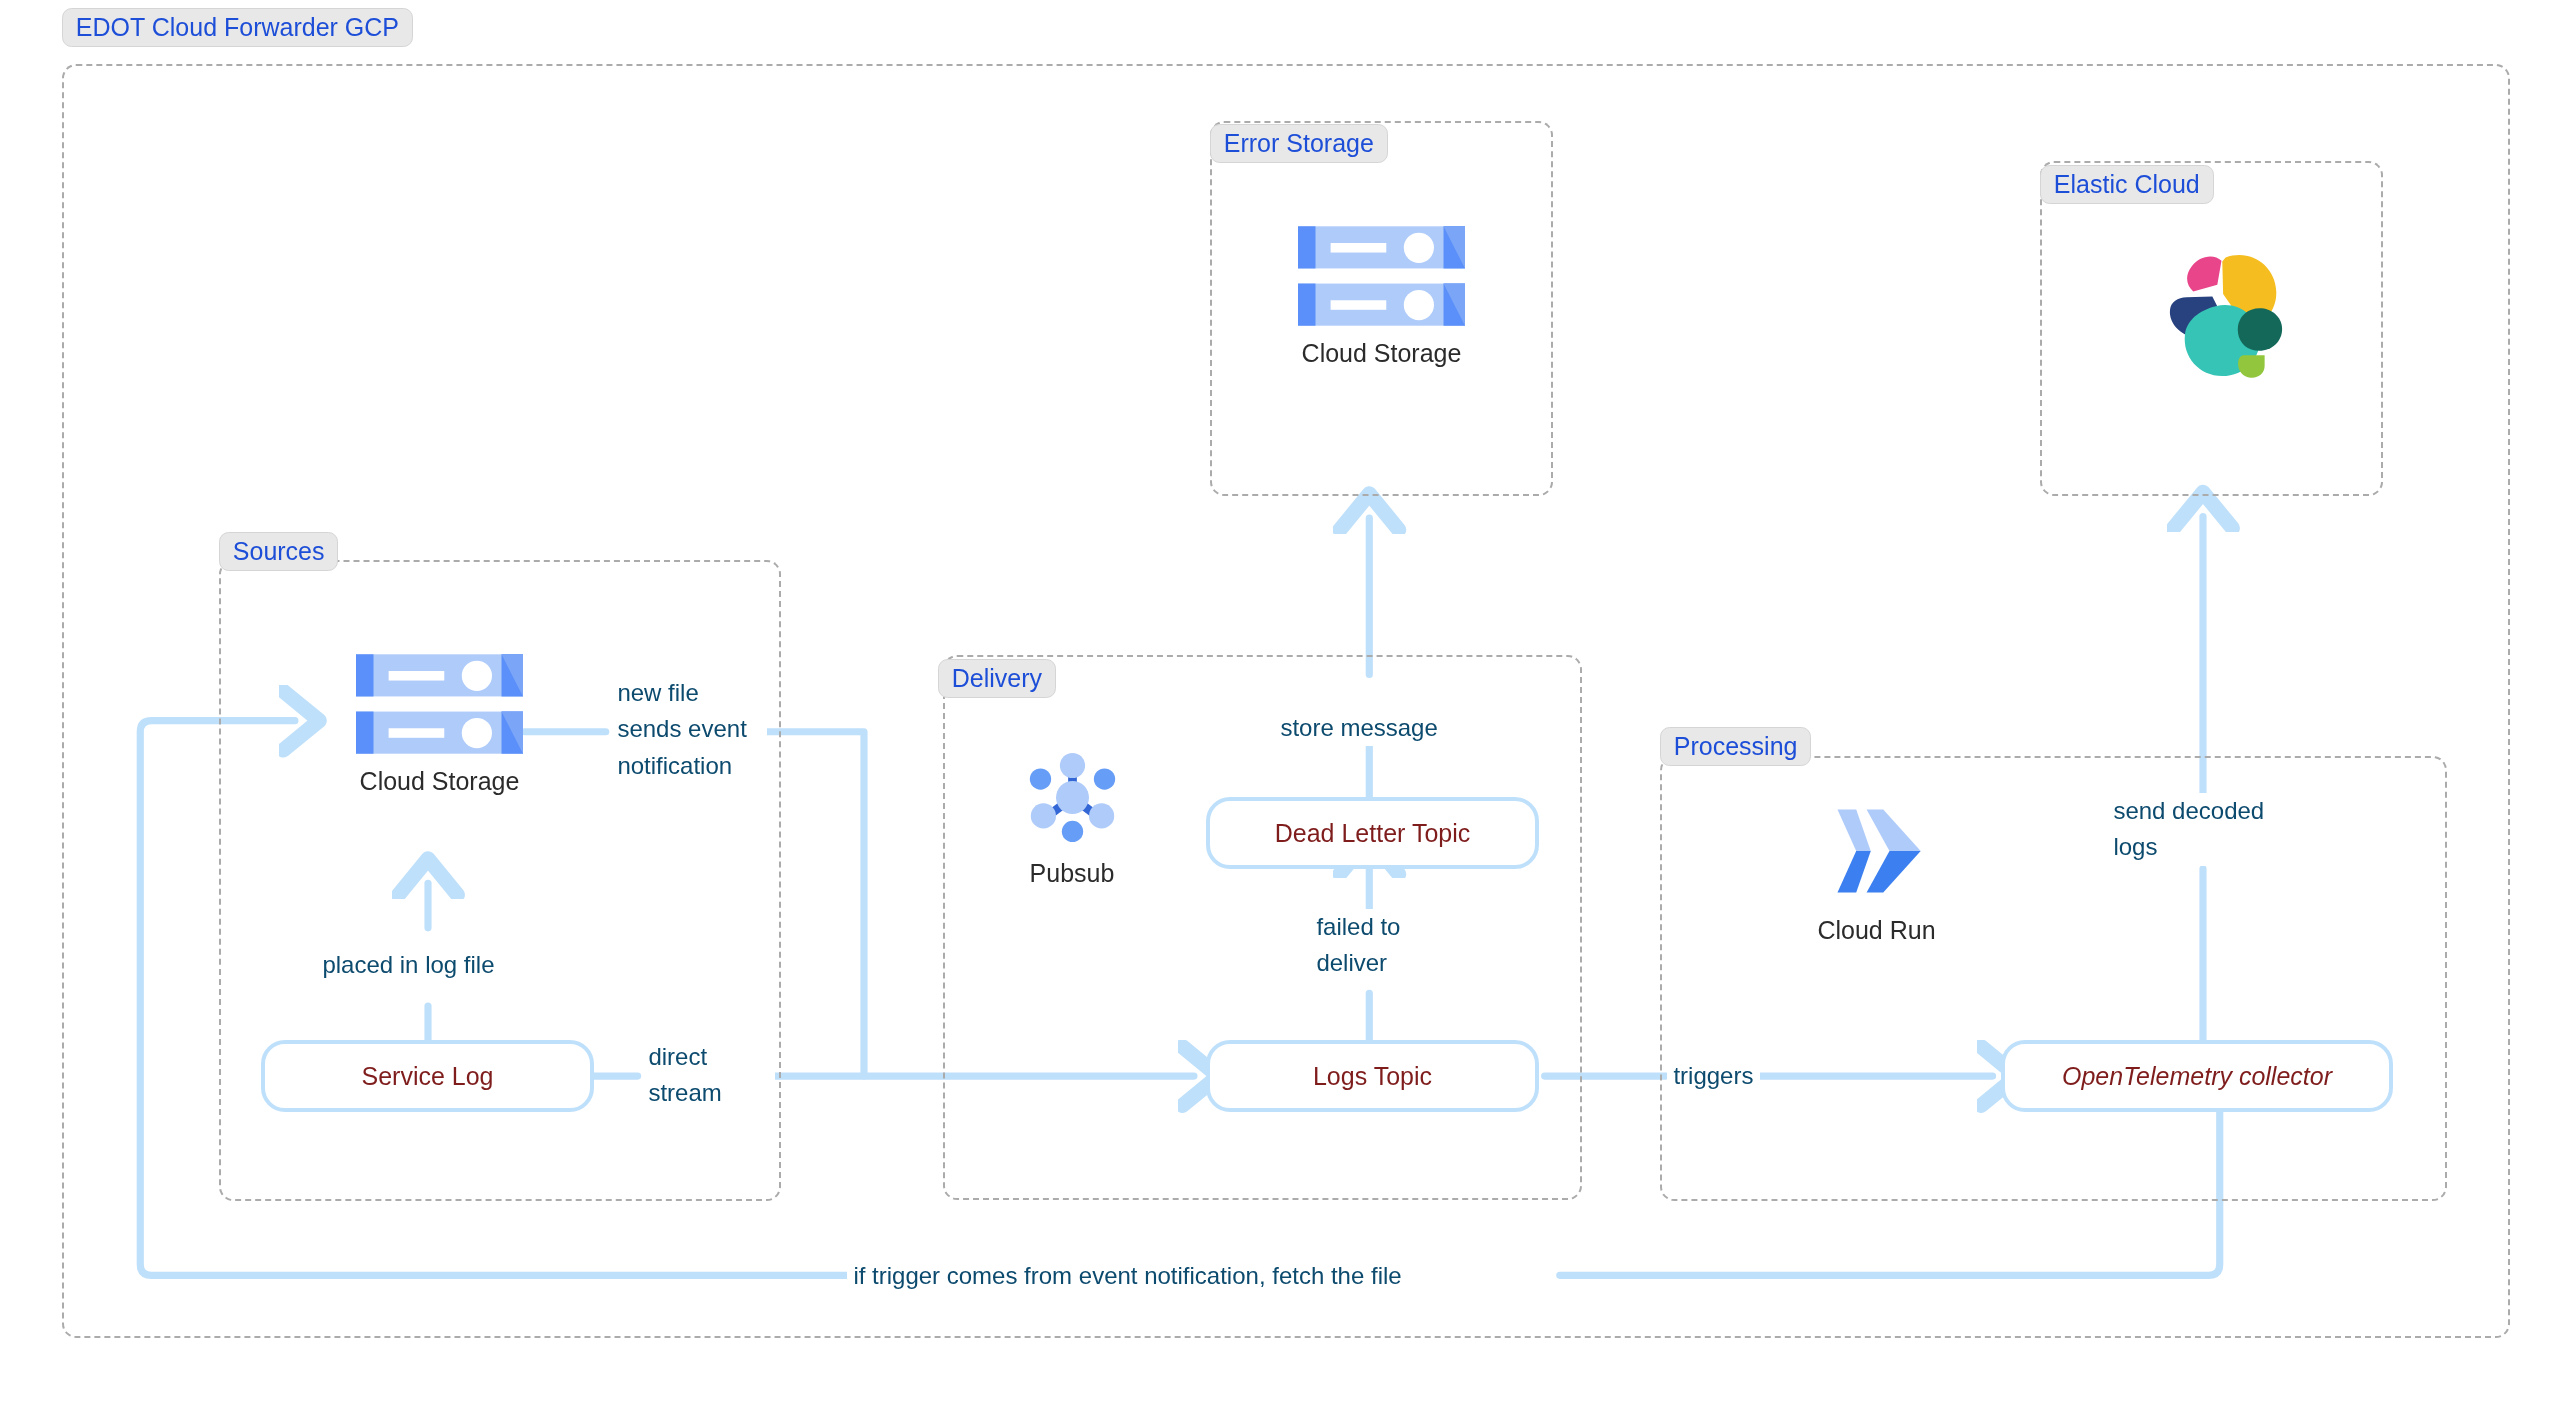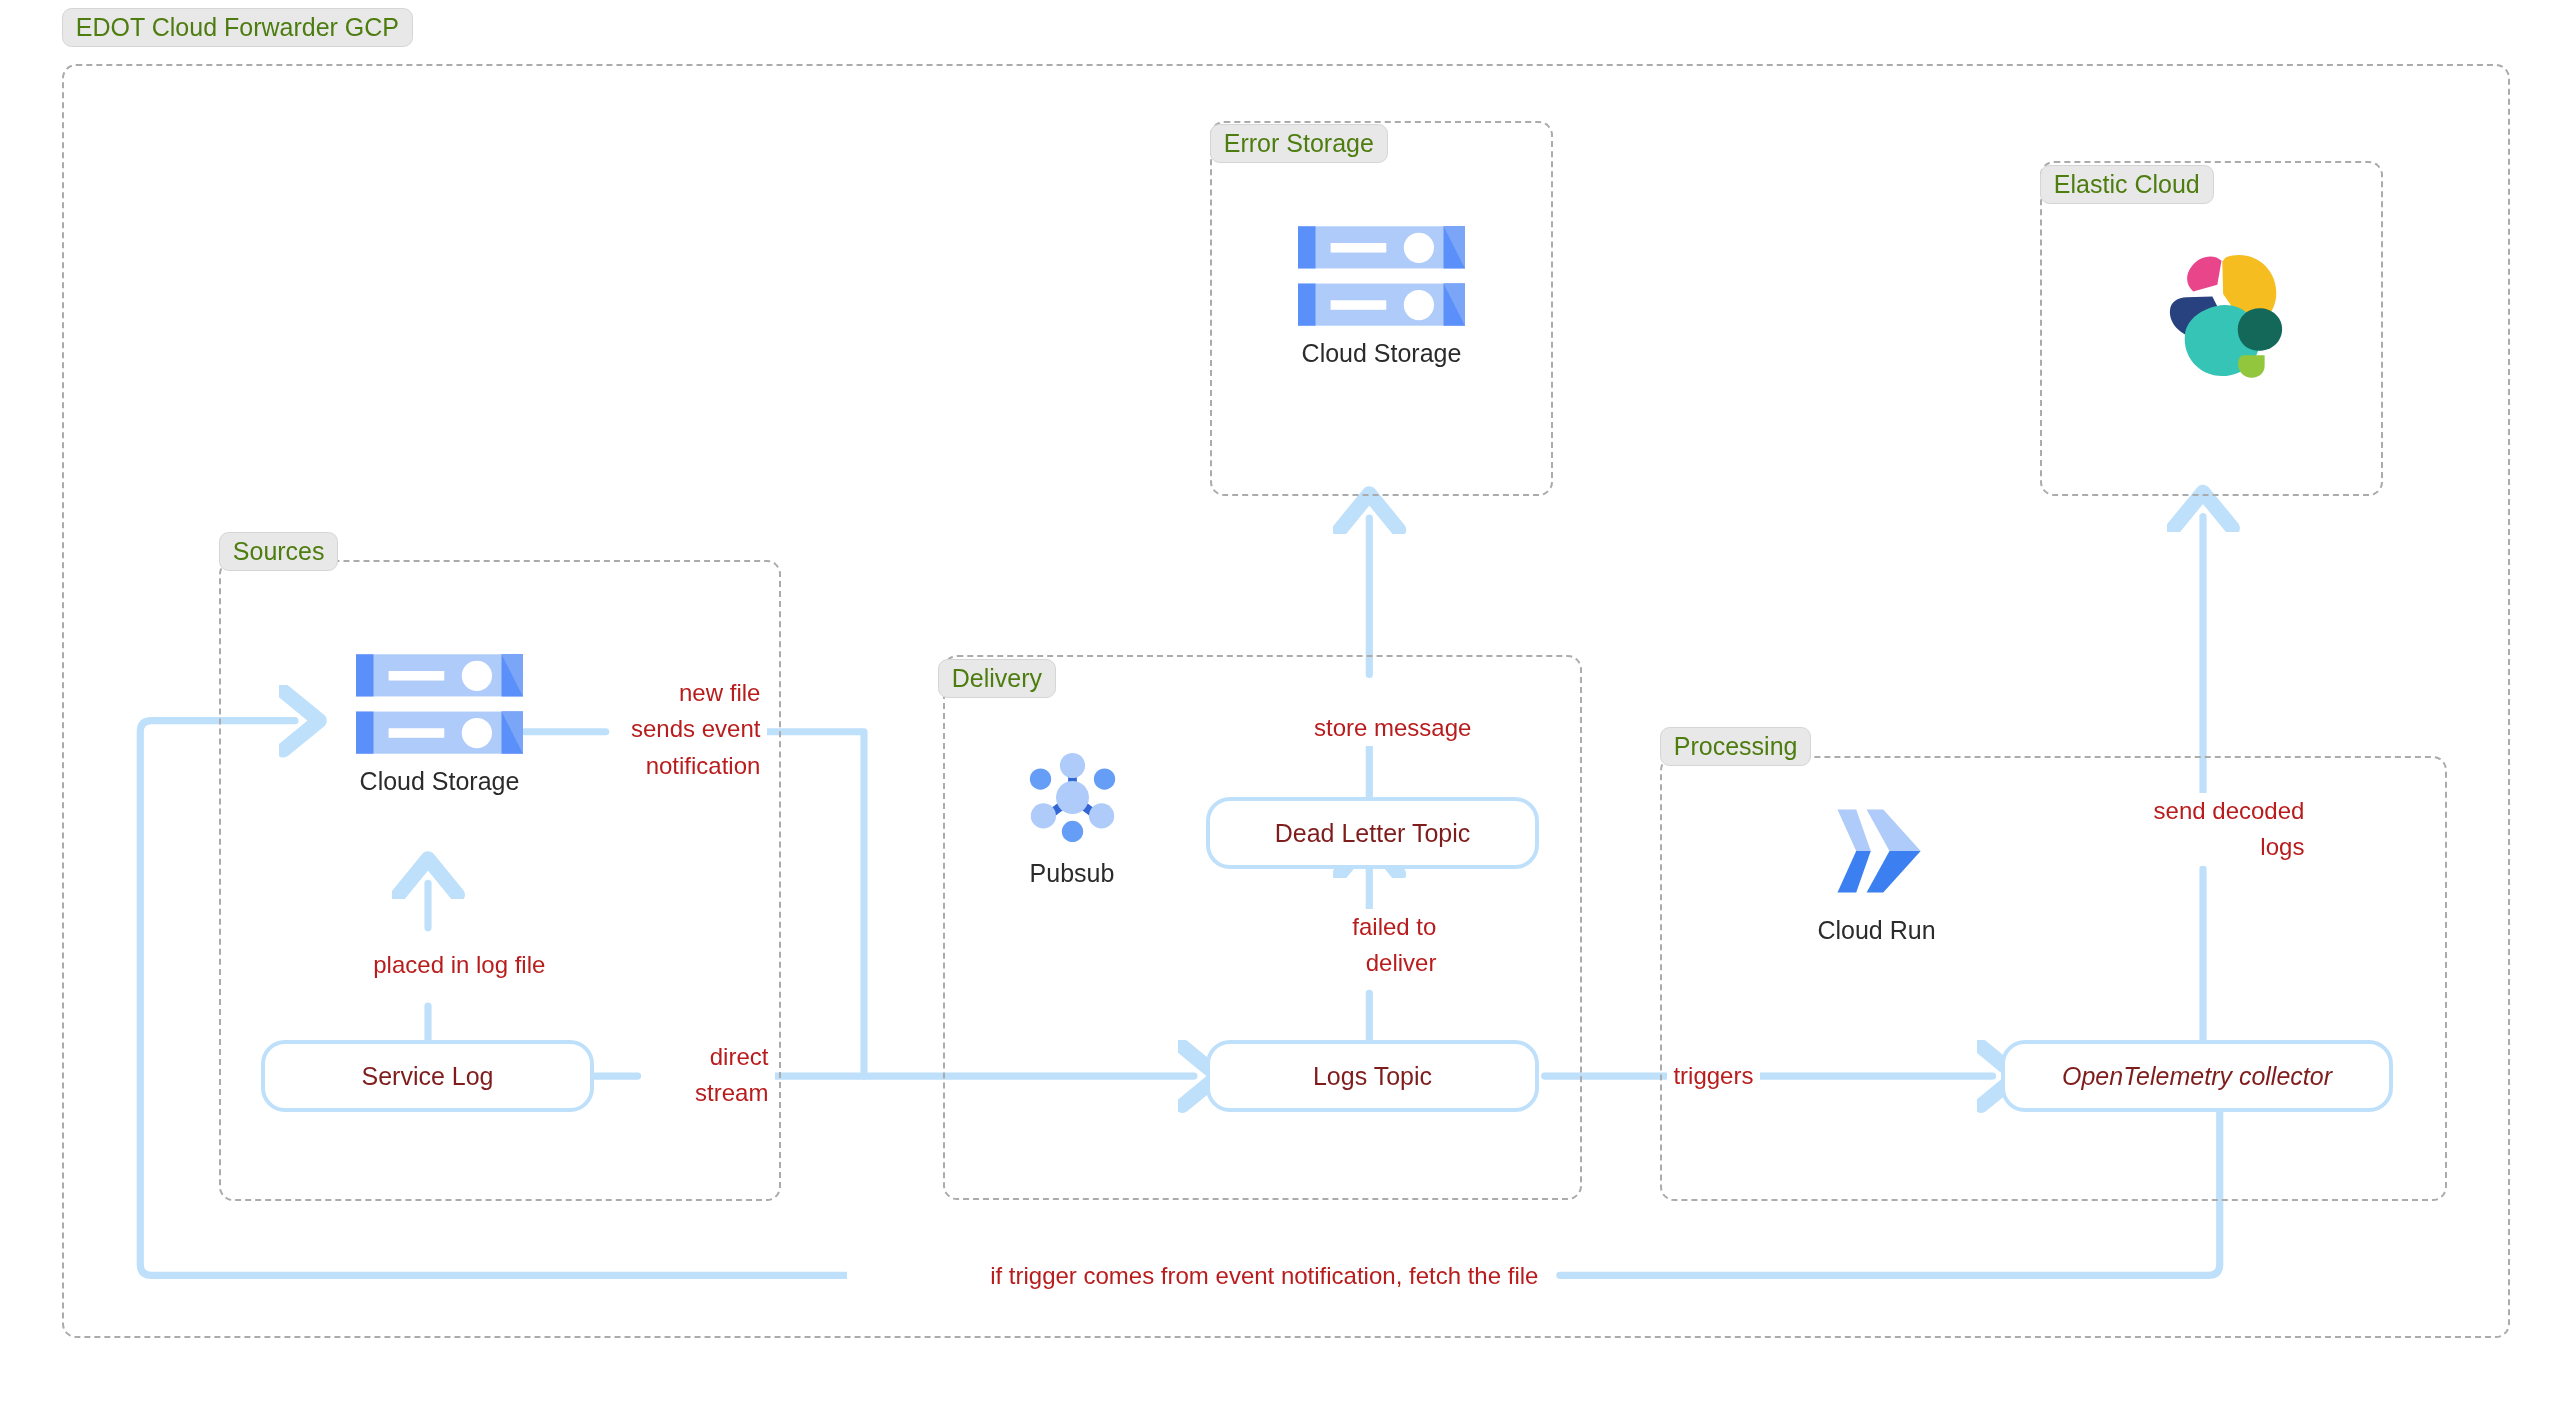--- a/index.html
+++ b/index.html
@@ -2,29 +2,29 @@
 <html style="font-size:12.8px"><head>
 <meta charset="utf-8">
 <style>
   html,body{margin:0;padding:0;background:#fff;}
   body{font-family:"Liberation Sans",sans-serif;}
   #stage{position:relative;width:2576px;height:1403px;background:#ffffff;overflow:hidden;}
   #edges{position:absolute;inset:0;width:2576px;height:1403px;pointer-events:none;}
 
   .group{position:absolute;border:2.4px dashed #ababab;border-radius:14.3px;box-sizing:border-box;background:transparent;}
   .glabel{position:absolute;background:#e8e8e8;border:0.8px solid #d5d5d5;border-radius:9.6px;
-          padding:4.8px 12.8px 6.4px 12.8px;font-size:25px;color:#4d7c0f;line-height:1.05;white-space:nowrap;z-index:6;}
+          padding:4.8px 12.8px 6.4px 12.8px;font-size:25px;color:#1d4ed8;line-height:1.05;white-space:nowrap;z-index:6;}
 
   .node{position:absolute;box-sizing:border-box;border:4.8px solid #bfe0fb;border-radius:24px;background:#fff;
         display:flex;align-items:center;justify-content:center;color:#7f1d1d;font-size:25px;z-index:5;}
 
   .iconwrap{position:absolute;z-index:5;display:flex;flex-direction:column;align-items:center;}
   .iconcap{margin-top:12.8px;font-size:25px;color:#2b2b2b;white-space:nowrap;text-align:center;}
 
-  .elabel{position:absolute;z-index:6;font-size:24px;color:#b91c1c;text-align:right;line-height:1.52;
+  .elabel{position:absolute;z-index:6;font-size:24px;color:#0c4a6e;text-align:left;line-height:1.52;
           background:#fff;padding:0 6.4px;white-space:nowrap;}
 </style>
 </head>
 <body>
 
 <div id="stage">
 
   <svg id="edges" viewBox="0 0 3232 1760">
     <defs>
       <marker id="ah" markerWidth="12" markerHeight="12" refX="2.2" refY="5" orient="auto">

